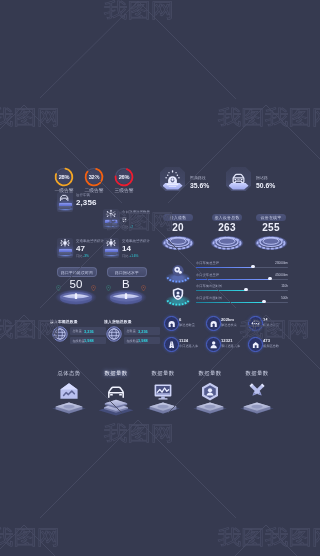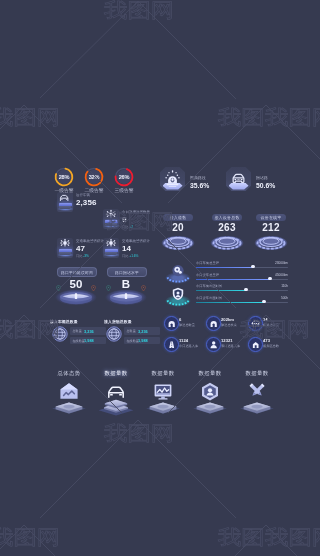--- a/index.html
+++ b/index.html
@@ -47,21 +47,21 @@
      background:linear-gradient(180deg,#4c5379,#454c72);display:flex;align-items:center;justify-content:center;
      font-size:4px;color:#cdd2ea;letter-spacing:.2px;white-space:nowrap;}
   .ccount .cnum{position:absolute;left:0;top:8px;width:36px;text-align:center;font-size:10px;color:#eef0fb;font-weight:700;letter-spacing:.3px;}
   .ccount .cbase{position:absolute;left:1px;top:21px;width:34px;height:15px;}
 
   
   .btile{position:absolute;width:50px;height:44px;}
   .btile .bpill{position:absolute;left:6px;top:2px;width:38px;height:8px;border-radius:4px;
      background:linear-gradient(180deg,rgba(88,95,134,.75),rgba(72,79,116,.75));border:.5px solid rgba(140,148,195,.35);
      display:flex;align-items:center;justify-content:center;font-size:3.8px;color:#c8cde8;white-space:nowrap;letter-spacing:.2px;}
-  .btile .bnum{position:absolute;left:0;top:13px;width:50px;text-align:center;font-size:11.5px;color:#f1f3fd;font-weight:700;letter-spacing:.2px;}
+  .btile .bnum{position:absolute;left:0;top:13px;width:50px;text-align:center;font-size:11.5px;color:#f1f3fd;font-weight:400;letter-spacing:.2px;}
   .btile .pin{position:absolute;top:20px;width:5px;height:6.6px;opacity:.85;}
   .btile .bdisc{position:absolute;left:0;top:24px;width:50px;height:19px;}
 
   
   .sgroup{position:absolute;width:128px;height:24px;}
   .sgroup .sicon{position:absolute;left:0;top:0;width:36px;height:24px;}
   .srow{position:absolute;left:36px;width:92px;height:12px;}
   .srow .slab{position:absolute;left:0;top:0;font-size:3.2px;color:#a5a9c4;white-space:nowrap;letter-spacing:.1px;}
   .srow .sval{position:absolute;right:0;top:0;font-size:3.2px;color:#c7cadf;white-space:nowrap;}
   .srow .strack{position:absolute;left:0;top:6px;width:92px;height:1px;background:#525872;border-radius:.5px;}
@@ -667,21 +667,21 @@
         <ellipse cx="17" cy="8" rx="16.8" ry="7.4" fill="url(#cg1)"></ellipse>
         <ellipse cx="17" cy="8.2" rx="13.6" ry="5.5" fill="none" stroke="#aab4f2" stroke-width="1.7" stroke-dasharray="2.7 1.6"></ellipse>
         <ellipse cx="17" cy="7.1" rx="11" ry="4.4" fill="#5a639c" stroke="#b4bcf5" stroke-width="1.2"></ellipse>
         <ellipse cx="17" cy="6.2" rx="8" ry="3.1" fill="#646ca6" stroke="#c0c7f8" stroke-width=".9"></ellipse>
       </svg>
     </div>
   </div>
 
   <div class="ccount" style="left:253px;top:214px">
     <div class="cpill">设备在线率</div>
-    <div class="cnum">212</div>
+    <div class="cnum">255</div>
     <div class="cbase">
       <svg width="34" height="15" viewBox="0 0 34 15">
         <ellipse cx="17" cy="8" rx="16.8" ry="7.4" fill="url(#cg1)"></ellipse>
         <ellipse cx="17" cy="8.2" rx="13.6" ry="5.5" fill="none" stroke="#aab4f2" stroke-width="1.7" stroke-dasharray="2.7 1.6"></ellipse>
         <ellipse cx="17" cy="7.1" rx="11" ry="4.4" fill="#5a639c" stroke="#b4bcf5" stroke-width="1.2"></ellipse>
         <ellipse cx="17" cy="6.2" rx="8" ry="3.1" fill="#646ca6" stroke="#c0c7f8" stroke-width=".9"></ellipse>
       </svg>
     </div>
   </div>
 

